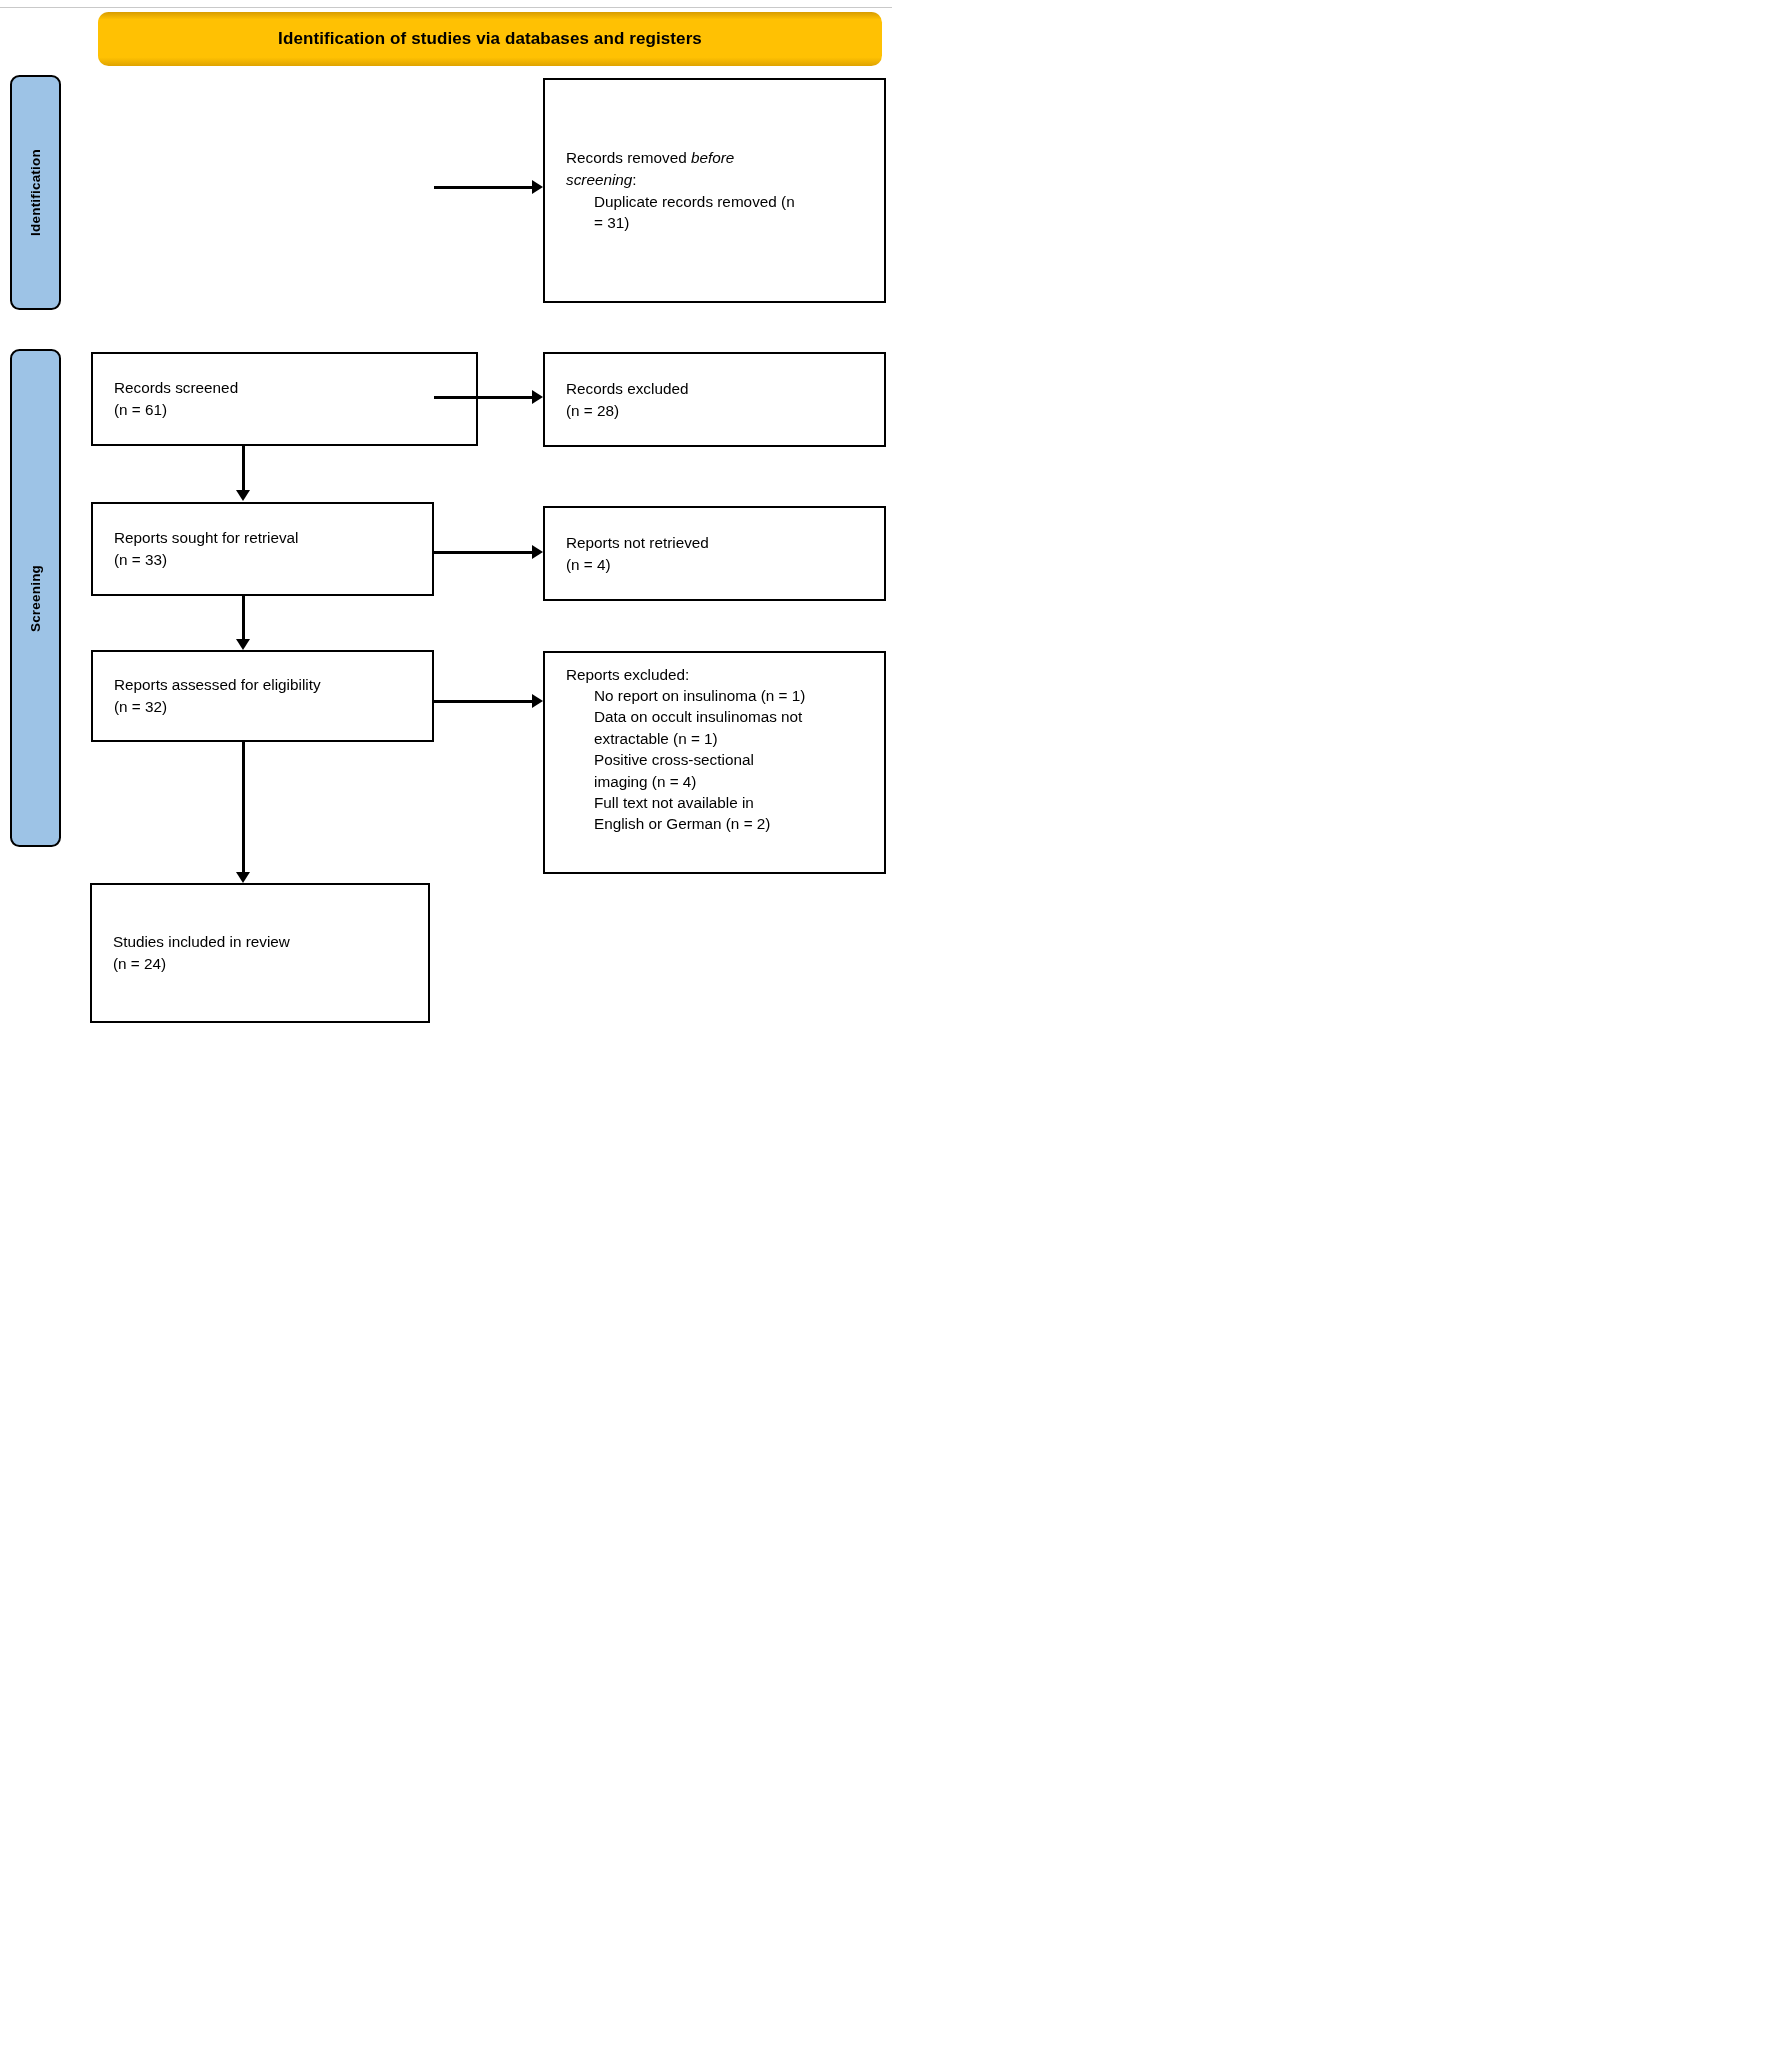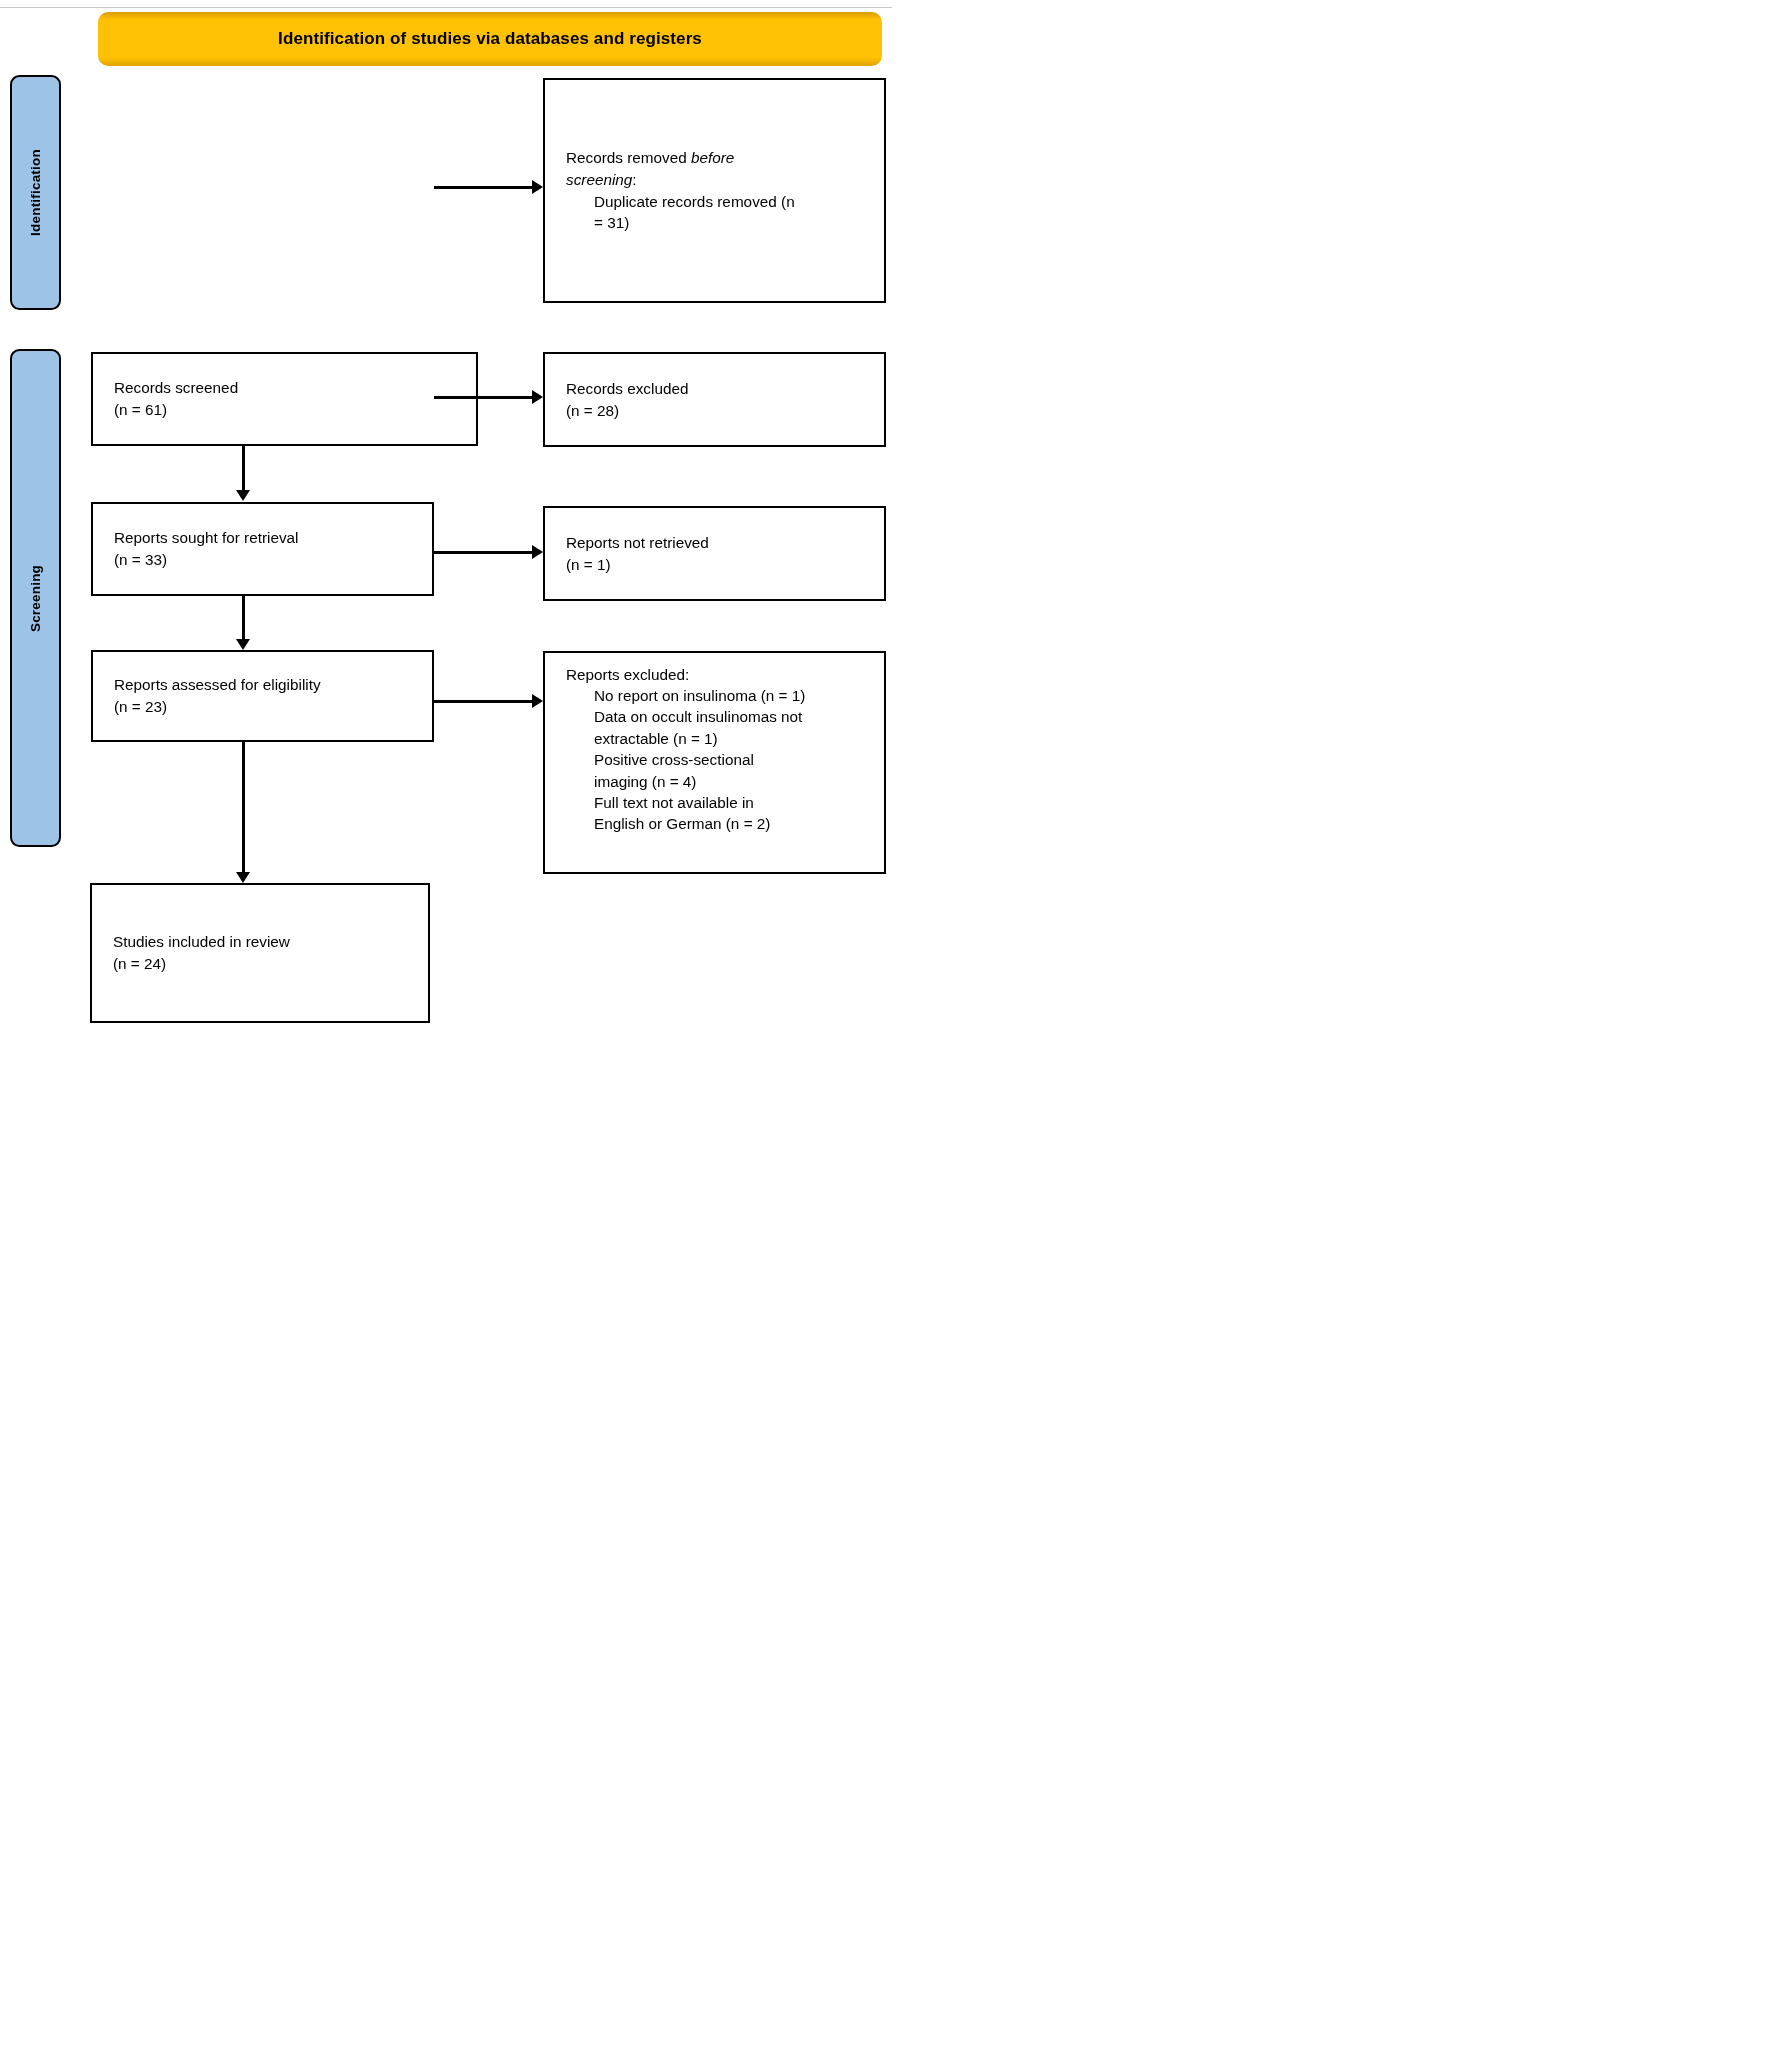--- a/index.html
+++ b/index.html
@@ -109,26 +109,26 @@
     <div>(n = 28)</div>
   </div>
 
   <div class="flow-box" id="box-sought">
     <div>Reports sought for retrieval</div>
     <div>(n = 33)</div>
   </div>
 
   <div class="flow-box" id="box-not-retrieved">
     <div>Reports not retrieved</div>
-    <div>(n = 1)</div>
+    <div>(n = 4)</div>
   </div>
 
   <div class="flow-box" id="box-assessed">
     <div>Reports assessed for eligibility</div>
-    <div>(n = 23)</div>
+    <div>(n = 32)</div>
   </div>
 
   <div class="flow-box" id="box-reports-excluded">
     <div>Reports excluded:</div>
     <div class="indent">No report on insulinoma (n = 1)</div>
     <div class="indent">Data on occult insulinomas not extractable (n = 1)</div>
     <div class="indent">Positive cross-sectional imaging (n = 4)</div>
     <div class="indent">Full text not available in English or German (n = 2)</div>
   </div>
 

